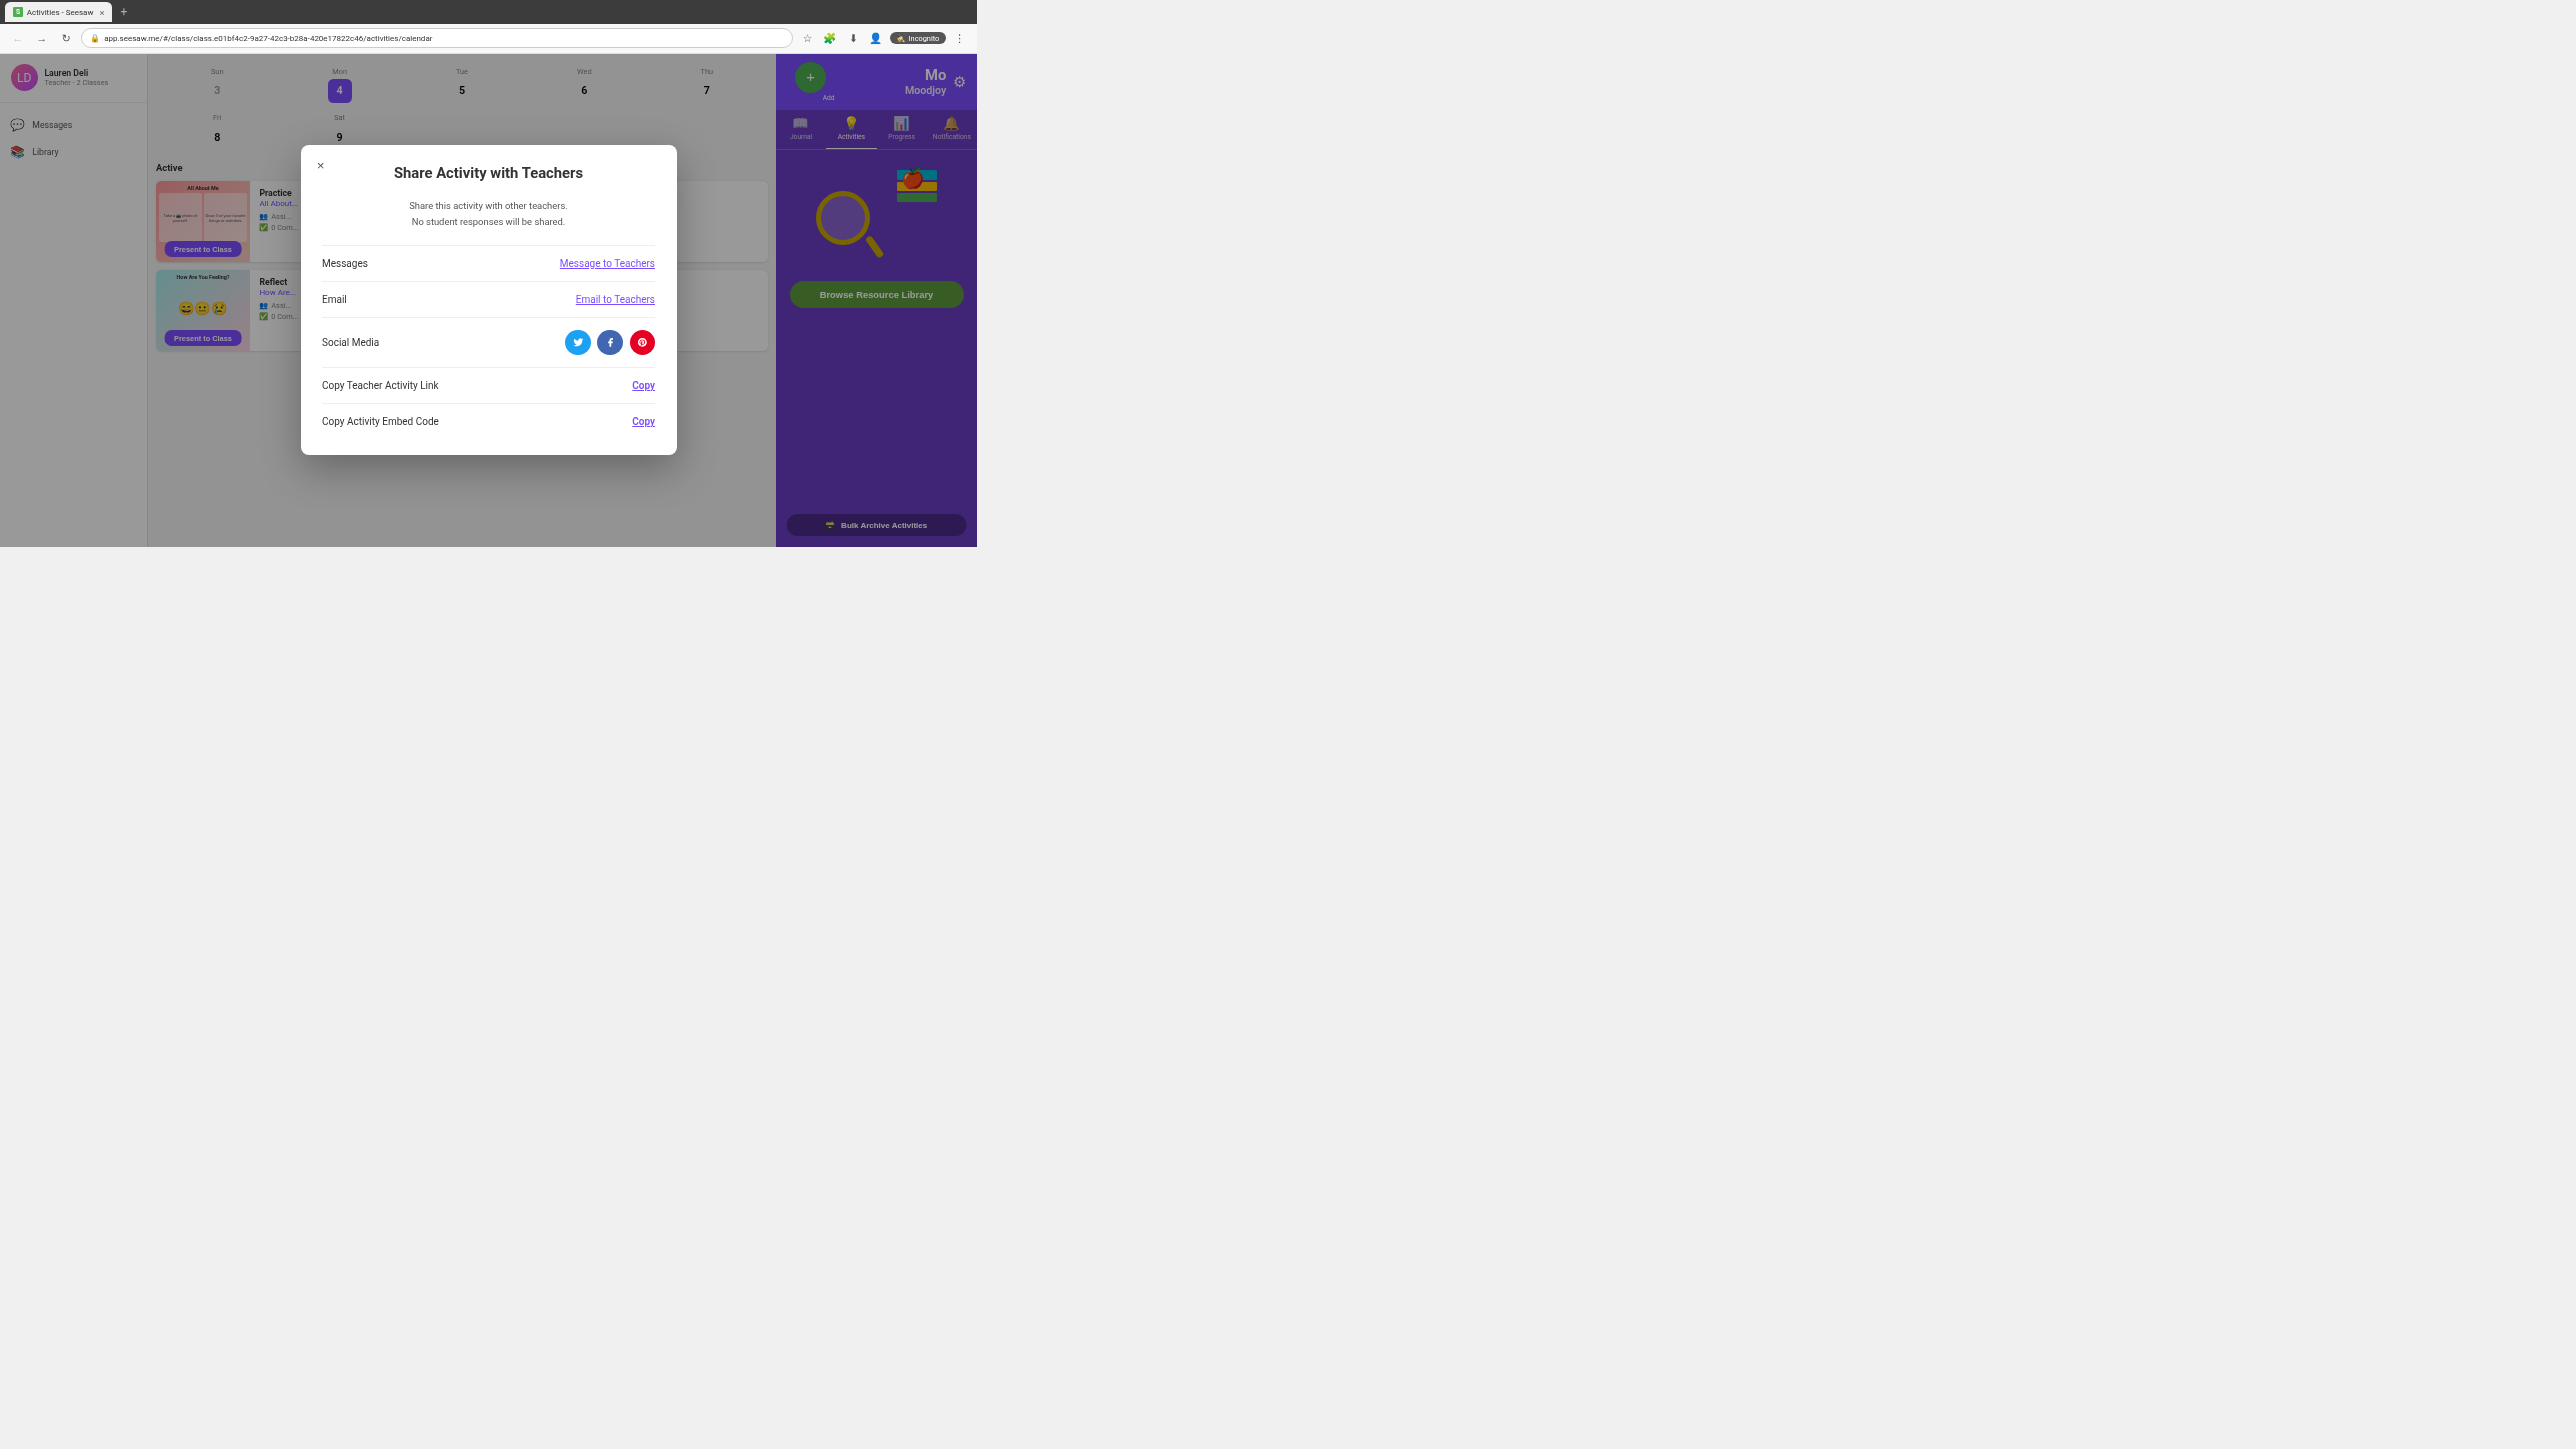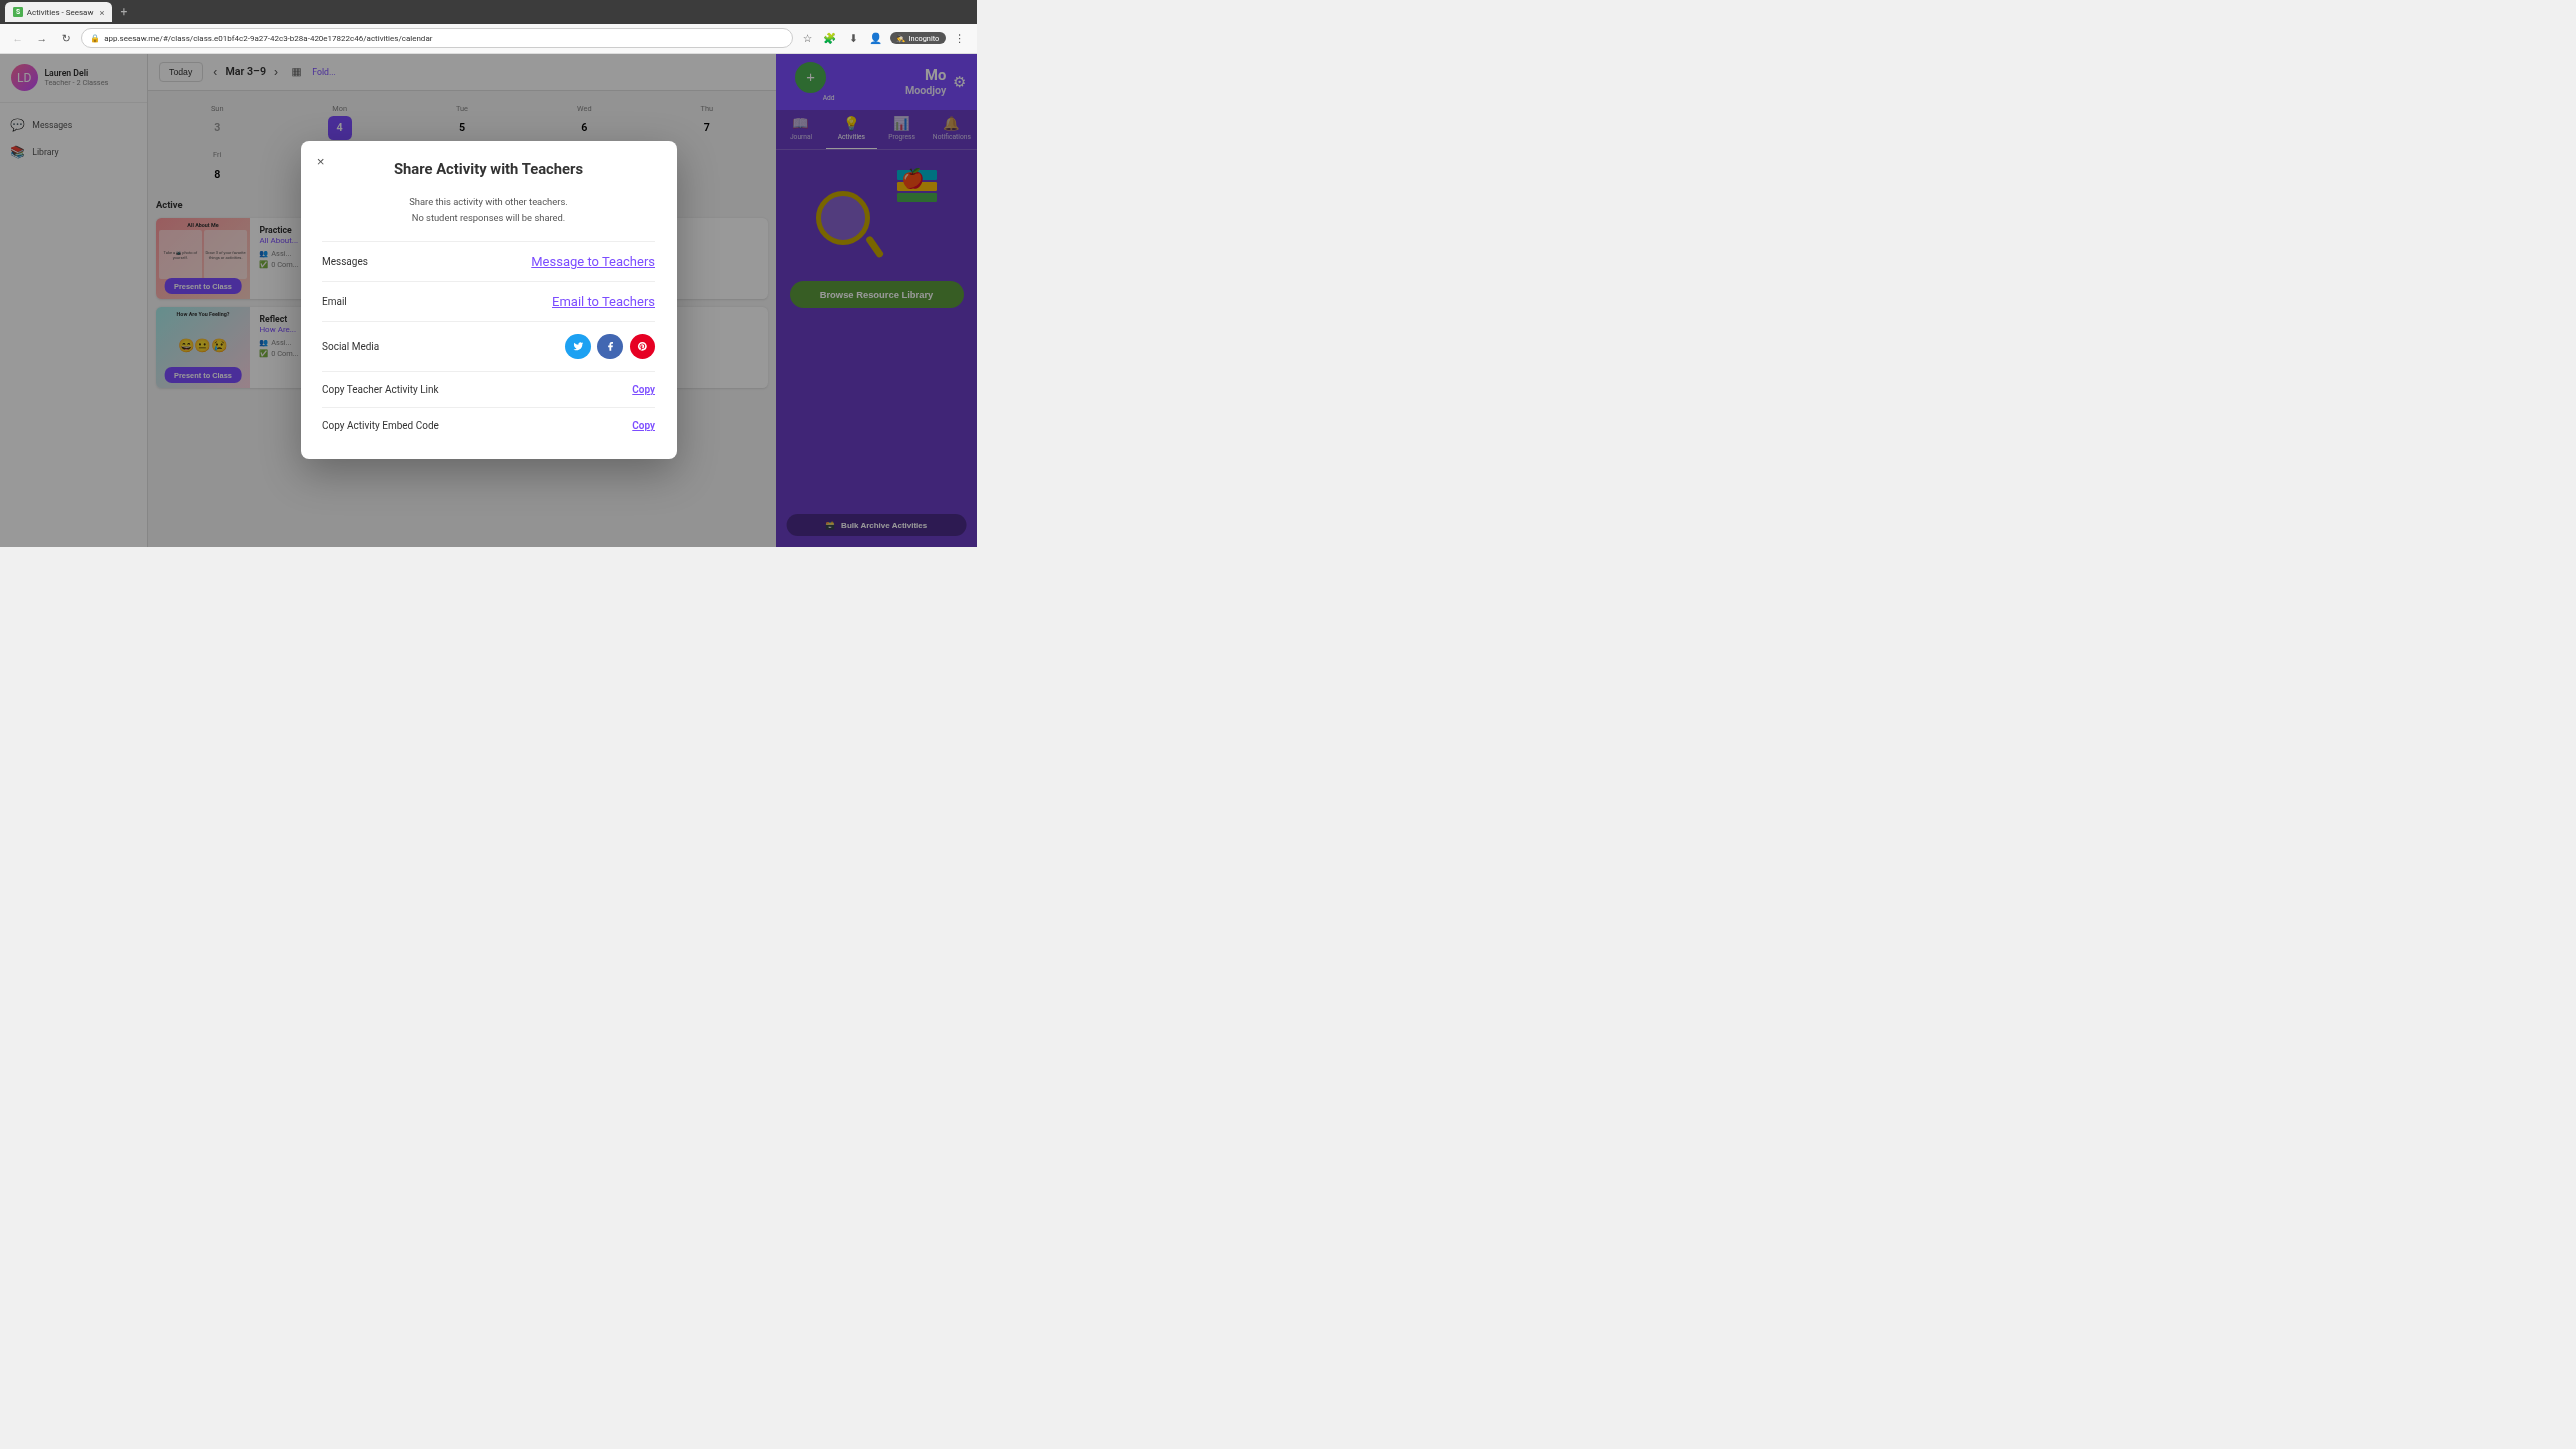--- a/index.html
+++ b/index.html
@@ -543,21 +543,21 @@
     .row-label {
       font-size: 10px;
       color: #333;
     }
     .row-action {
       display: flex;
       align-items: center;
       gap: 6.7px;
     }
     .action-link {
-      font-size: 13px;
+      font-size: 10px;
       color: #7c4dff;
       text-decoration: underline;
       cursor: pointer;
     }
 
     .social-icon {
       width: 25.5px; height: 25.5px;
       border-radius: 50%;
       display: flex; align-items: center; justify-content: center;
       cursor: pointer;
@@ -633,30 +633,20 @@
       </a>
       <a class="sidebar-nav-item">
         <span class="icon">📚</span>
         <span>Library</span>
       </a>
     </div>
   </div>
 
   <div class="main-content">
 
-    <div class="calendar-header">
-      <button class="today-btn">Today</button>
-      <div class="date-nav">
-        <button class="date-nav-btn">‹</button>
-        <span class="date-range">Mar 3–9</span>
-        <button class="date-nav-btn">›</button>
-      </div>
-      <button class="view-btn">▦</button>
-      <span class="folder-label">Fold...</span>
-    </div>
 
     <div class="calendar-grid">
       <div class="calendar-day inactive">
         <div class="day-name">Sun</div>
         <div class="day-num">3</div>
       </div>
       <div class="calendar-day active">
         <div class="day-name">Mon</div>
         <div class="day-num">4</div>
       </div>

